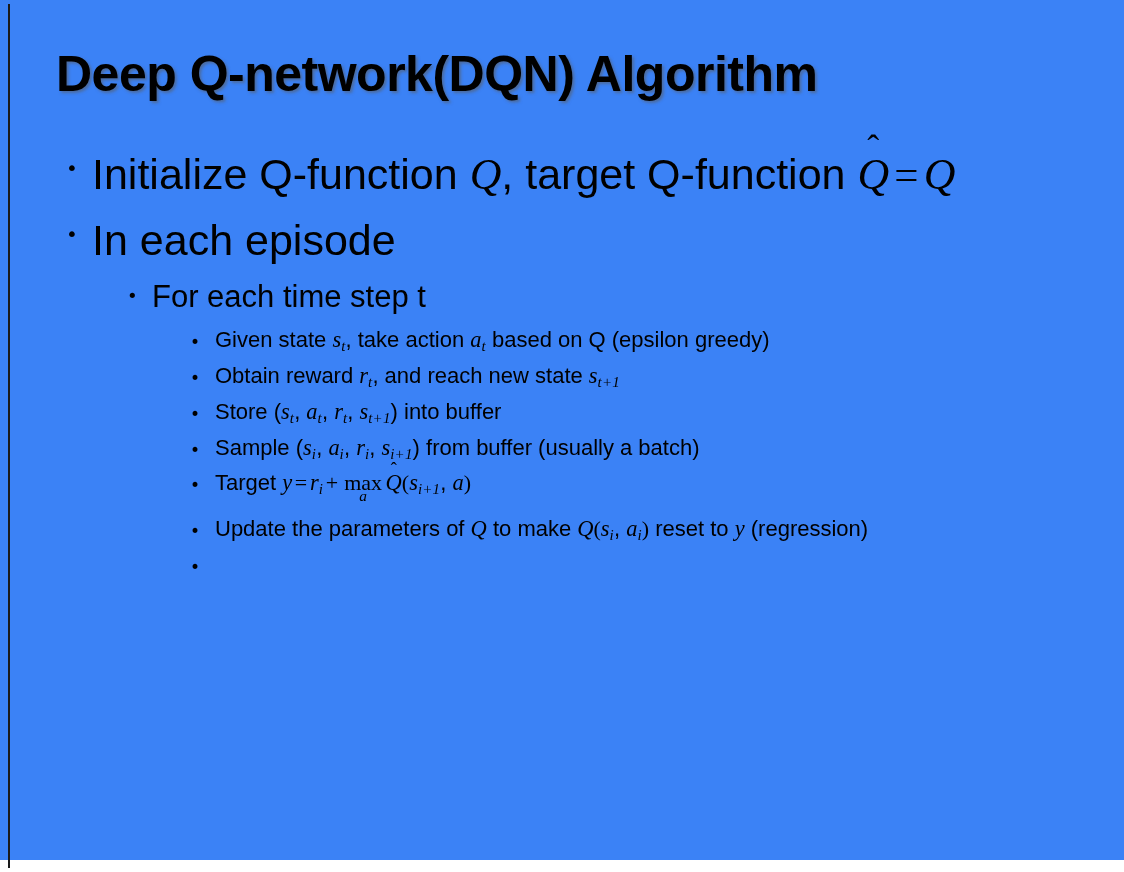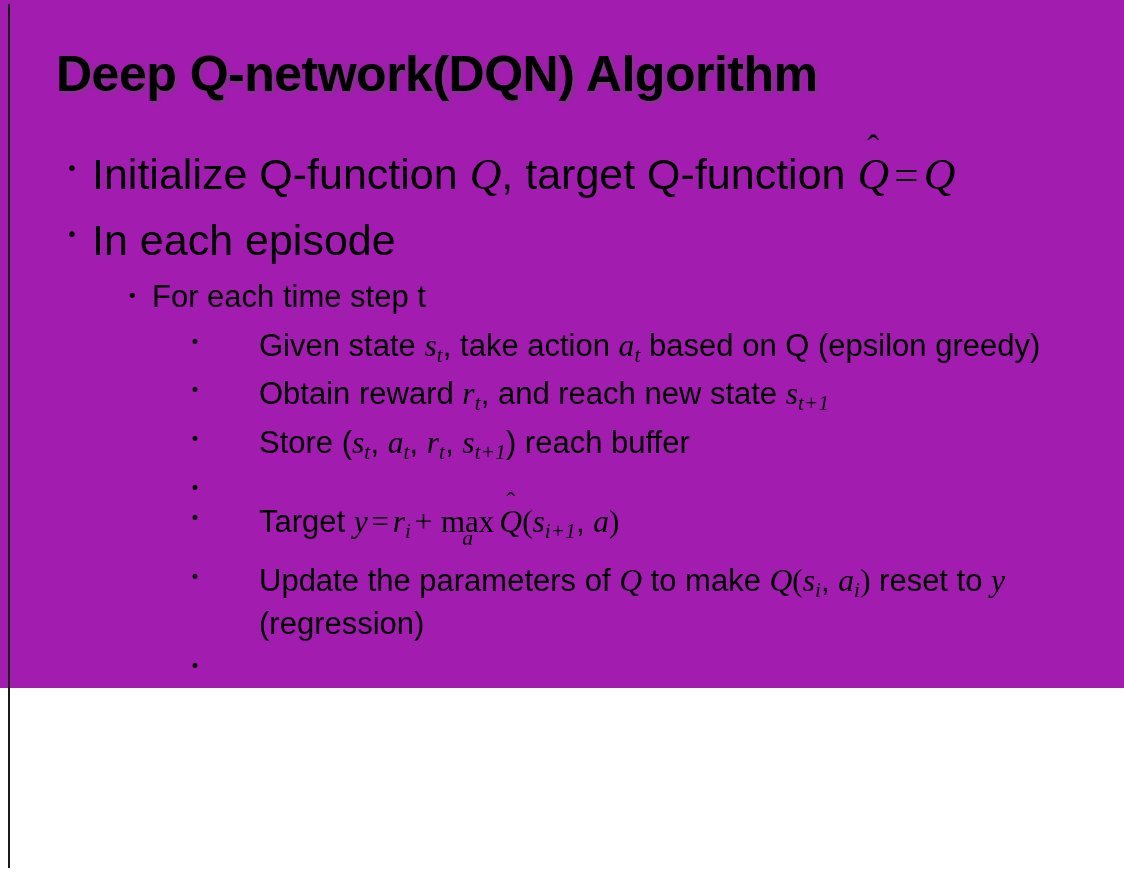--- a/index.html
+++ b/index.html
@@ -11,22 +11,22 @@
     width: 1124px;
     height: 872px;
     overflow: hidden;
     font-family: "Liberation Sans", sans-serif;
     color: #000000;
   }
 
   .slide {
     position: relative;
     width: 1124px;
-    height: 688px;
-    background: #a21caf;
+    height: 860px;
+    background: #3b82f6;
   }
 
   
   .left-rule {
     position: absolute;
     left: 8px;
     top: 4px;
     width: 2px;
     height: 864px;
     background: #1a1a1a;
@@ -106,23 +106,22 @@
     padding-left: 190px;
     margin-bottom: 4px;
     padding-right: 26px;
   }
   .lvl3 .dot {
     width: 25px;
     font-size: 17px;
     padding-top: 9px;
   }
   .lvl3 .btext {
-    font-size: 31px;
+    font-size: 22px;
     line-height: 1.30;
-    margin-left: 44px;
   }
 
   
   .mi {
     font-family: "Liberation Serif", "DejaVu Serif", serif;
     font-style: italic;
     font-size: 1.02em;
   }
   .mr {
     font-family: "Liberation Serif", "DejaVu Serif", serif;
@@ -210,25 +209,26 @@
       <span class="btext"><span>Given state </span><span class="mi">s</span><span class="sub">t</span><span>, take action </span><span class="mi">a</span><span class="sub">t</span><span> based on Q (epsilon greedy)</span></span>
     </div>
 
     <div class="bullet-row lvl3">
       <span class="dot">•</span>
       <span class="btext"><span>Obtain reward </span><span class="mi">r</span><span class="sub">t</span><span>, and reach new state </span><span class="mi">s</span><span class="sub">t+1</span></span>
     </div>
 
     <div class="bullet-row lvl3">
       <span class="dot">•</span>
-      <span class="btext"><span>Store (</span><span class="mi">s</span><span class="sub">t</span><span>, </span><span class="mi">a</span><span class="sub">t</span><span>, </span><span class="mi">r</span><span class="sub">t</span><span>, </span><span class="mi">s</span><span class="sub">t+1</span><span>) reach buffer</span></span>
-    </div>
-
-    <div class="bullet-row lvl3">
-      <span class="dot">•</span>
+      <span class="btext"><span>Store (</span><span class="mi">s</span><span class="sub">t</span><span>, </span><span class="mi">a</span><span class="sub">t</span><span>, </span><span class="mi">r</span><span class="sub">t</span><span>, </span><span class="mi">s</span><span class="sub">t+1</span><span>) into buffer</span></span>
+    </div>
+
+    <div class="bullet-row lvl3">
+      <span class="dot">•</span>
+      <span class="btext"><span>Sample (</span><span class="mi">s</span><span class="sub">i</span><span>, </span><span class="mi">a</span><span class="sub">i</span><span>, </span><span class="mi">r</span><span class="sub">i</span><span>, </span><span class="mi">s</span><span class="sub">i+1</span><span>) from buffer (usually a batch)</span></span>
     </div>
 
     <div class="bullet-row lvl3" style="margin-bottom:14px;">
       <span class="dot">•</span>
       <span class="btext"><span>Target </span><span class="mi">y</span><span class="op">=</span><span class="mi">r</span><span class="sub">i</span><span class="op">+</span><span class="limop"><span class="limbase">max</span><span class="limsub">a</span></span><span class="hat mi"><span class="hatmark">̂</span><span>Q</span></span><span class="mr">(</span><span class="mi">s</span><span class="sub">i+1</span><span>, </span><span class="mi">a</span><span class="mr">)</span></span>
     </div>
 
     <div class="bullet-row lvl3">
       <span class="dot">•</span>
       <span class="btext"><span>Update the parameters of </span><span class="mi">Q</span><span> to make </span><span class="mi">Q</span><span class="mr">(</span><span class="mi">s</span><span class="sub">i</span><span>, </span><span class="mi">a</span><span class="sub">i</span><span class="mr">)</span><span> reset to </span><span class="mi">y</span><span> (regression)</span></span>

